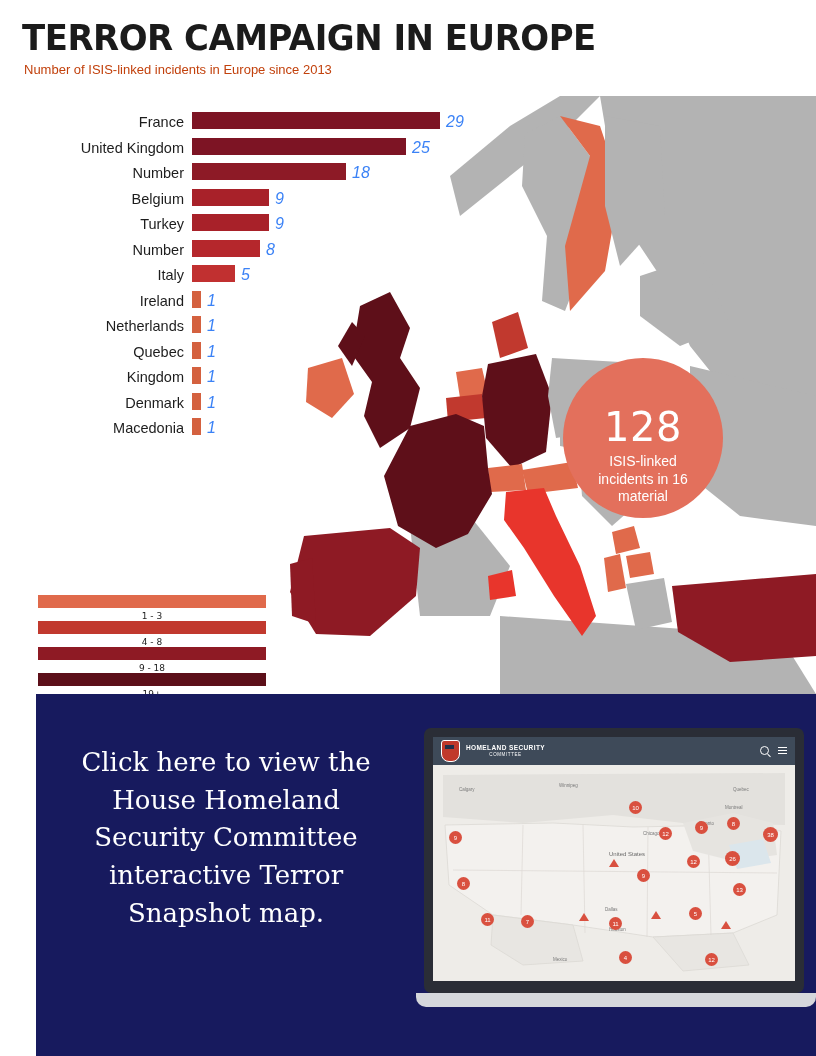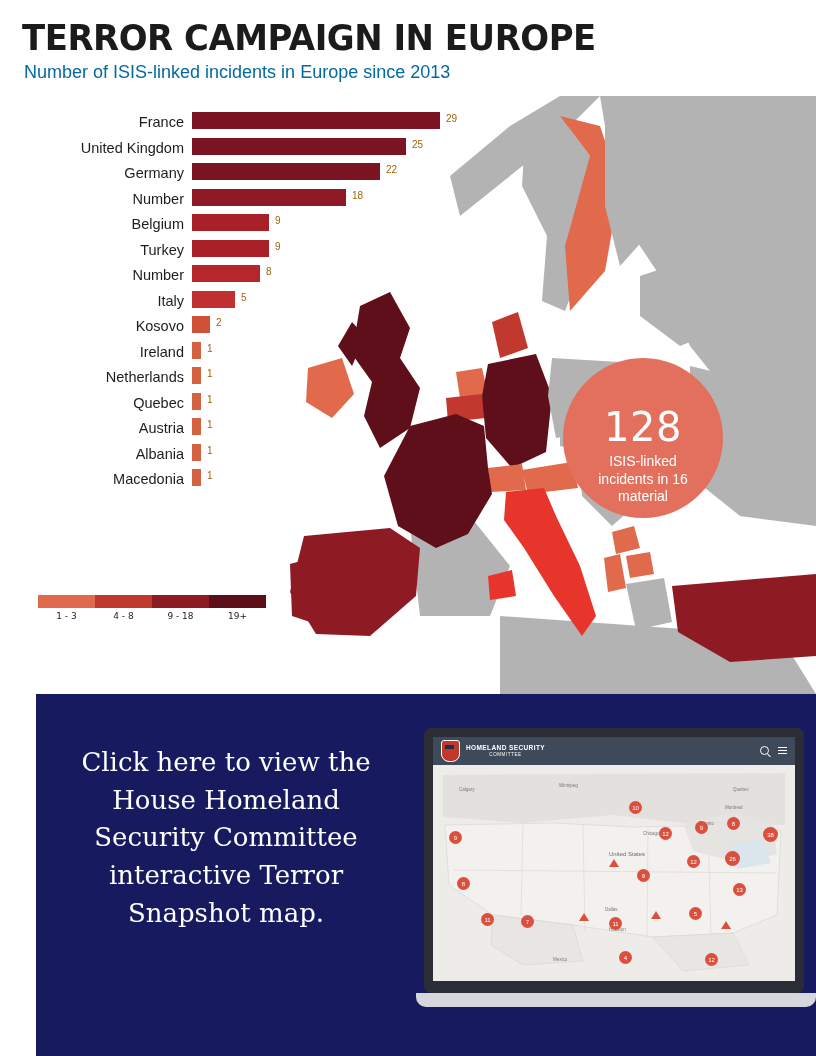--- a/index.html
+++ b/index.html
@@ -36,22 +36,22 @@
     font-size: 35px;
     letter-spacing: -0.5px;
     color: #1b1b1b;
     transform: scaleX(0.97);
     transform-origin: left top;
     white-space: nowrap;
   }
   .subtitle {
     position: absolute;
     left: 24px; top: 62px;
-    font-size: 18px;
-    color: #0369a1;
+    font-size: 13px;
+    color: #c2410c;
     white-space: nowrap;
   }
 
   
   .map-wrap {
     position: absolute;
     left: 260px; top: 96px;
     width: 556px;
     height: 598px;
   }
@@ -117,22 +117,23 @@
     height: 25px;
   }
   .bar {
     height: 17px;
     border-radius: 0;
   }
   .bar-value {
     position: absolute;
     top: 1px;
     margin-left: 6px;
-    font-size: 10px;
-    color: #a16207;
+    font-size: 16px;
+    color: #3b82f6;
+    font-style: italic;
   }
 
   
   .legend {
     position: absolute;
     left: 38px;
     top: 588px;
     width: 228px;
   }
   .legend-note {
@@ -140,20 +141,21 @@
     font-size: 9.5px;
     color: #2a2a2a;
     line-height: 1.35;
     text-align: center;
     border-bottom: 1px solid #b9b9b9;
     padding-bottom: 5px;
   }
   .legend-scale {
     display: flex;
     margin-top: 7px;
+    flex-direction: column;
   }
   .legend-cell {
     flex: 1;
     text-align: center;
   }
   .legend-swatch {
     height: 13px;
   }
   .legend-text {
     font-family: "DejaVu Sans", sans-serif;
@@ -406,27 +408,20 @@
       </div>
       <div class="bar-row">
         <div class="bar-track" style="left:172px">
           <div class="bar-label">United Kingdom</div>
           <div class="bar" style="width:214px;background:#7d1424"></div>
           <span class="bar-value" style="left:214px">25</span>
         </div>
       </div>
       <div class="bar-row">
         <div class="bar-track" style="left:172px">
-          <div class="bar-label">Germany</div>
-          <div class="bar" style="width:188px;background:#7d1424"></div>
-          <span class="bar-value" style="left:188px">22</span>
-        </div>
-      </div>
-      <div class="bar-row">
-        <div class="bar-track" style="left:172px">
           <div class="bar-label">Number</div>
           <div class="bar" style="width:154px;background:#8d1a26"></div>
           <span class="bar-value" style="left:154px">18</span>
         </div>
       </div>
       <div class="bar-row">
         <div class="bar-track" style="left:172px">
           <div class="bar-label">Belgium</div>
           <div class="bar" style="width:77px;background:#a82129"></div>
           <span class="bar-value" style="left:77px">9</span>
@@ -448,27 +443,20 @@
       </div>
       <div class="bar-row">
         <div class="bar-track" style="left:172px">
           <div class="bar-label">Italy</div>
           <div class="bar" style="width:43px;background:#c13030"></div>
           <span class="bar-value" style="left:43px">5</span>
         </div>
       </div>
       <div class="bar-row">
         <div class="bar-track" style="left:172px">
-          <div class="bar-label">Kosovo</div>
-          <div class="bar" style="width:18px;background:#cf5137"></div>
-          <span class="bar-value" style="left:18px">2</span>
-        </div>
-      </div>
-      <div class="bar-row">
-        <div class="bar-track" style="left:172px">
           <div class="bar-label">Ireland</div>
           <div class="bar" style="width:9px;background:#d4613f"></div>
           <span class="bar-value" style="left:9px">1</span>
         </div>
       </div>
       <div class="bar-row">
         <div class="bar-track" style="left:172px">
           <div class="bar-label">Netherlands</div>
           <div class="bar" style="width:9px;background:#d4613f"></div>
           <span class="bar-value" style="left:9px">1</span>
@@ -476,28 +464,28 @@
       </div>
       <div class="bar-row">
         <div class="bar-track" style="left:172px">
           <div class="bar-label">Quebec</div>
           <div class="bar" style="width:9px;background:#d4613f"></div>
           <span class="bar-value" style="left:9px">1</span>
         </div>
       </div>
       <div class="bar-row">
         <div class="bar-track" style="left:172px">
-          <div class="bar-label">Austria</div>
+          <div class="bar-label">Kingdom</div>
           <div class="bar" style="width:9px;background:#d4613f"></div>
           <span class="bar-value" style="left:9px">1</span>
         </div>
       </div>
       <div class="bar-row">
         <div class="bar-track" style="left:172px">
-          <div class="bar-label">Albania</div>
+          <div class="bar-label">Denmark</div>
           <div class="bar" style="width:9px;background:#d4613f"></div>
           <span class="bar-value" style="left:9px">1</span>
         </div>
       </div>
       <div class="bar-row">
         <div class="bar-track" style="left:172px">
           <div class="bar-label">Macedonia</div>
           <div class="bar" style="width:9px;background:#d4613f"></div>
           <span class="bar-value" style="left:9px">1</span>
         </div>

